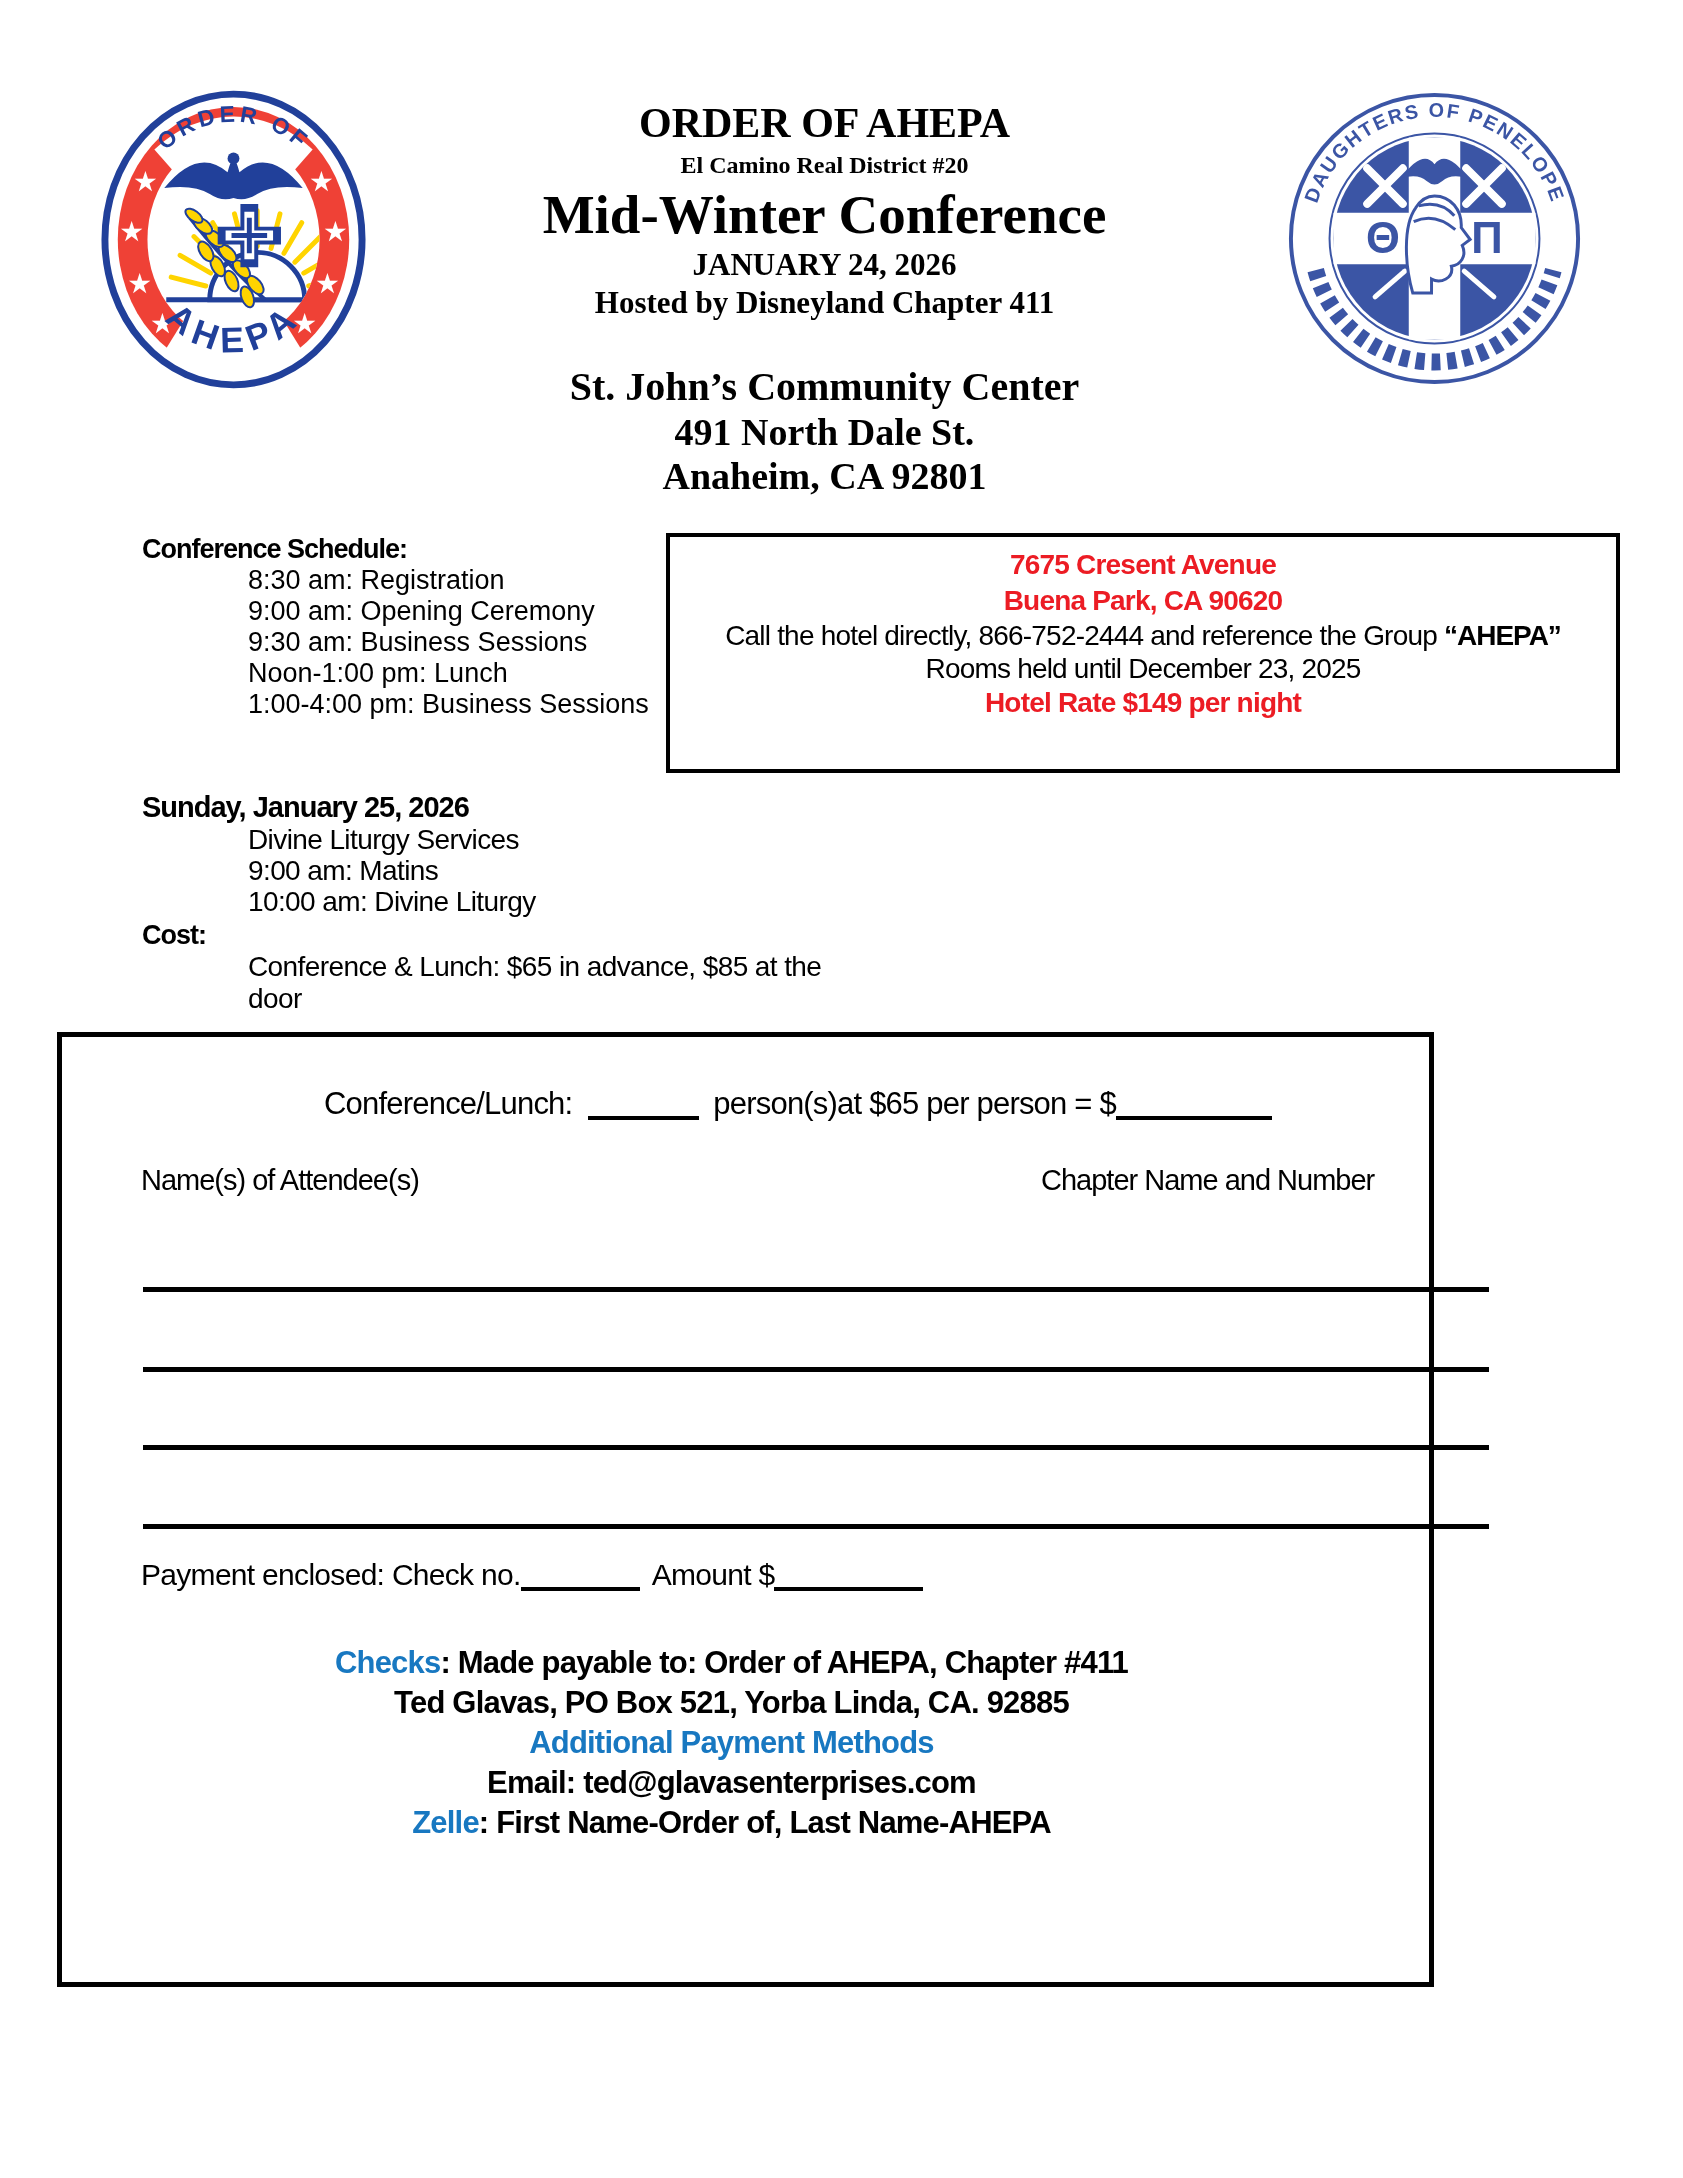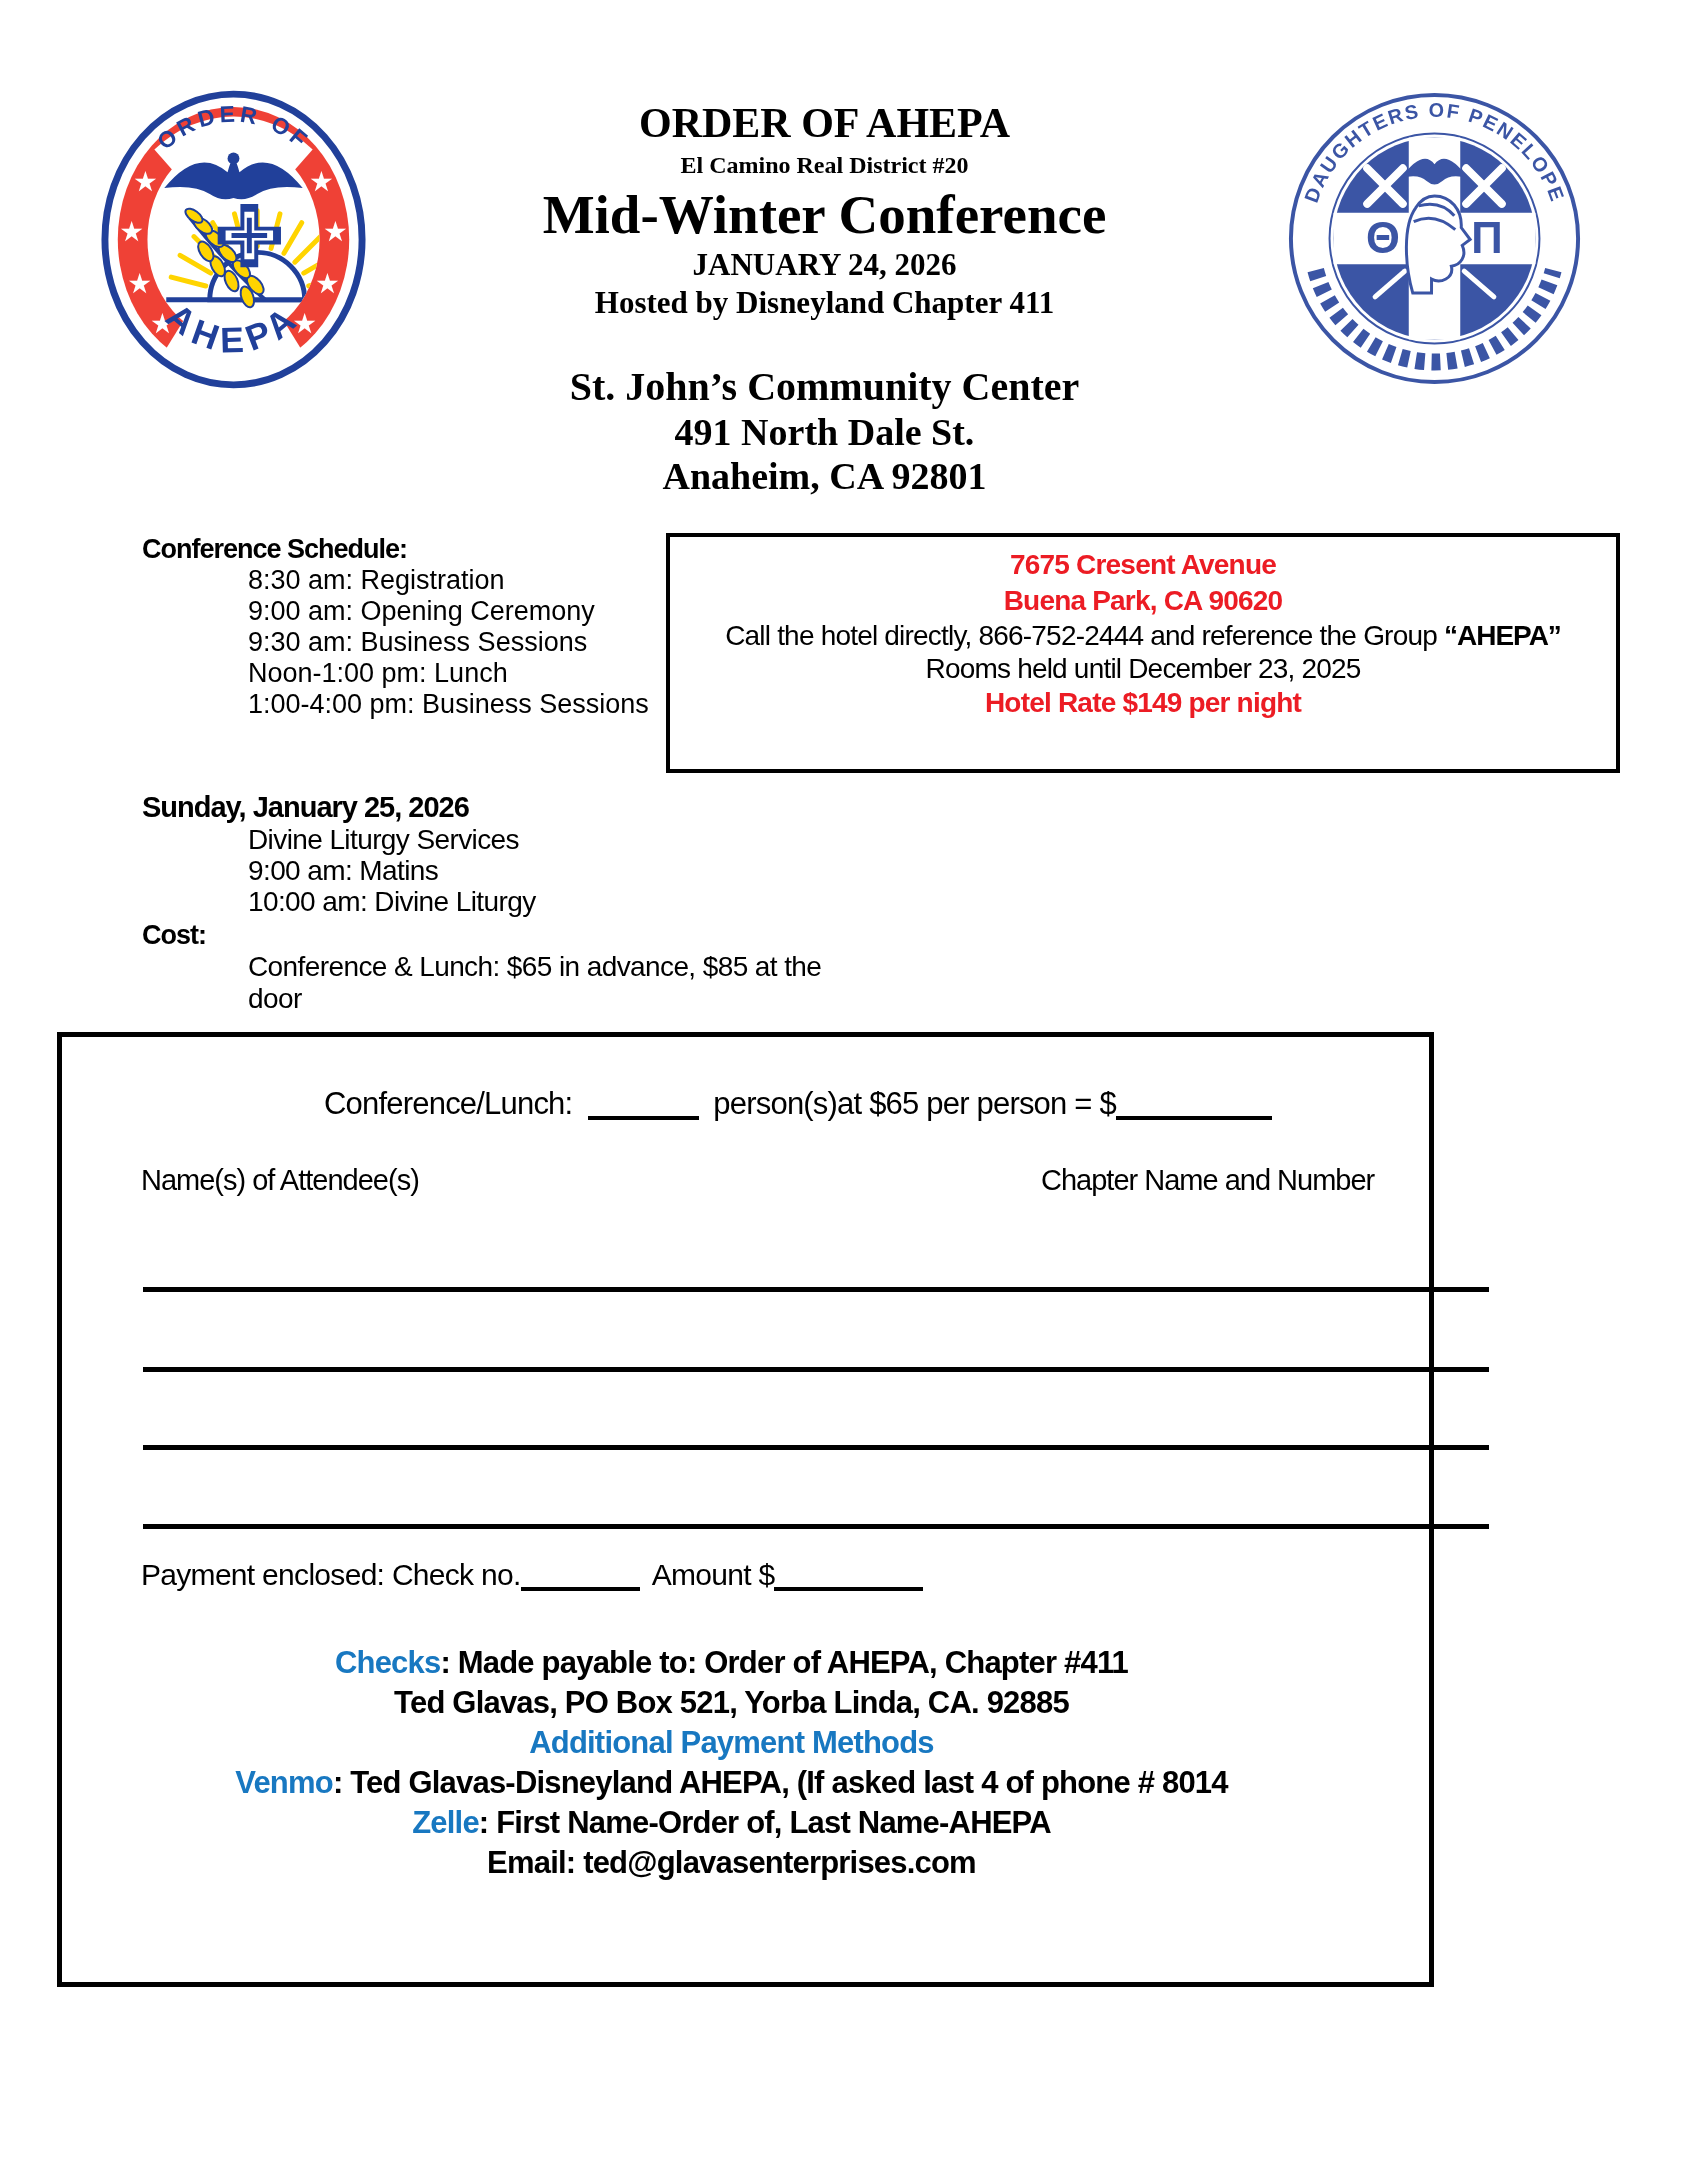--- a/index.html
+++ b/index.html
@@ -234,21 +234,20 @@
     <div class="rule rule-4"></div>
 
     <div class="payment-line">
       <span>Payment enclosed: Check no.</span><span class="blank blank-check"></span><span class="amt-label">Amount $</span><span class="blank blank-amt"></span>
     </div>
 
     <div class="payments">
       <div><span class="blue">Checks</span><span>: Made payable to: Order of AHEPA, Chapter #411</span></div>
       <div>Ted Glavas, PO Box 521, Yorba Linda, CA. 92885</div>
       <div class="blue">Additional Payment Methods</div>
-      <div><span class="blue">Venmo</span><span>: Ted Glavas-Disneyland AHEPA, (If asked last 4 of phone # 8014</span></div>
+      <div>Email: ted@glavasenterprises.com</div>
       <div><span class="blue">Zelle</span><span>: First Name-Order of, Last Name-AHEPA</span></div>
-      <div>Email: ted@glavasenterprises.com</div>
     </div>
 
   </div>
 
 </div>
 
 
 </body></html>

